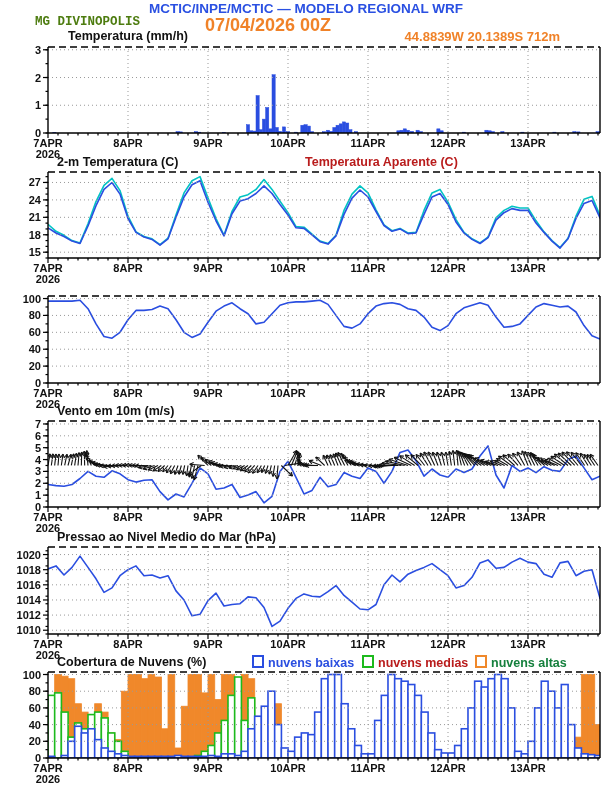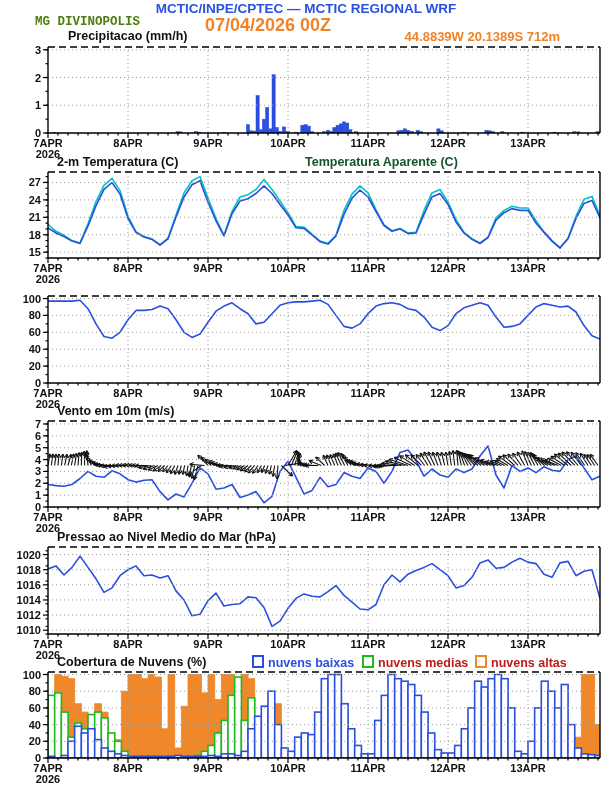--- a/index.html
+++ b/index.html
@@ -5,21 +5,21 @@
   html,body{margin:0;padding:0;background:#fff;}
   #page{position:relative;width:612px;height:792px;background:#fff;overflow:hidden;
         font-family:"Liberation Sans",sans-serif;}
   #plot{position:absolute;left:0;top:0;}
   .ov{position:absolute;font-weight:bold;white-space:nowrap;}
   .hdr-title{left:0;right:0;top:1px;text-align:center;font-size:13.5px;color:#2a50e2;}
   .hdr-station{left:35px;top:15px;font-size:12.5px;color:#4d7c0f;font-family:Liberation Mono, monospace;}
   .hdr-run{left:205px;top:15px;font-size:18px;color:#f08228;}
   .hdr-loc{right:52px;top:29px;font-size:13px;color:#f08228;}
   .ctitle{font-size:12.5px;color:#111;}
-  .legend-cyan{font-size:12.5px;color:#14532d;}
+  .legend-cyan{font-size:12.5px;color:#b91c1c;}
   .lg-label{font-size:12.5px;margin-left:28px;}
   .swatch{display:inline-block;width:8px;height:9px;background:#fff;border:2px solid;
           margin-right:4px;vertical-align:-1px;}
   svg text{font-family:"Liberation Sans",sans-serif;font-weight:bold;fill:#111;}
   .ylab,.xlab{font-size:11px;}
   .grid{stroke:#999;stroke-width:1;stroke-dasharray:1 3;fill:none;}
   .frame{stroke:#000;stroke-width:1.4;fill:none;}
   .tick{stroke:#000;stroke-width:1.2;}
 </style>
 </head>
@@ -1414,39 +1414,39 @@
         <text x="48" y="783" text-anchor="middle" class="xlab">2026</text>
         <text x="128" y="772" text-anchor="middle" class="xlab">8APR</text>
         <text x="208" y="772" text-anchor="middle" class="xlab">9APR</text>
         <text x="288" y="772" text-anchor="middle" class="xlab">10APR</text>
         <text x="368" y="772" text-anchor="middle" class="xlab">11APR</text>
         <text x="448" y="772" text-anchor="middle" class="xlab">12APR</text>
         <text x="528" y="772" text-anchor="middle" class="xlab">13APR</text>
       </g>
     </svg>
 
-  <div class="ov hdr-title">MCTIC/INPE/CPTEC — MCTIC REGIONAL WRF</div>
+  <div class="ov hdr-title">MCTIC/INPE/MCTIC — MODELO REGIONAL WRF</div>
   <div class="ov hdr-station">MG DIVINOPOLIS</div>
   <div class="ov hdr-run">07/04/2026 00Z</div>
   <div class="ov hdr-loc">44.8839W 20.1389S 712m</div>
 
-  <div class="ov ctitle" style="left:68px;top:29px">Precipitacao (mm/h)</div>
+  <div class="ov ctitle" style="left:68px;top:29px">Temperatura (mm/h)</div>
 
   <div class="ov ctitle" style="left:57px;top:155px">2-m Temperatura (C)</div>
   <div class="ov legend-cyan" style="left:305px;top:155px">Temperatura Aparente (C)</div>
 
 
   <div class="ov ctitle" style="left:57px;top:404px">Vento em 10m (m/s)</div>
 
   <div class="ov ctitle" style="left:57px;top:530px"></div>
   <div class="ov ctitle" style="left:57px;top:655px">Cobertura de Nuvens (%)</div>
 
   <div class="ov ctitle" style="left:57px;top:530px">Pressao ao Nivel Medio do Mar (hPa)</div>
   <div class="ov lg-label" style="left:224px;top:655px;color:#2a4ee0">
     <span class="swatch" style="border-color:#2a4ee0"></span><span>nuvens baixas</span>
   </div>
   <div class="ov lg-label" style="left:334px;top:655px;color:#b91c1c">
     <span class="swatch" style="border-color:#1dba1d"></span><span>nuvens medias</span>
   </div>
-  <div class="ov lg-label" style="left:447px;top:655px;color:#b91c1c">
+  <div class="ov lg-label" style="left:447px;top:655px;color:#15803d">
     <span class="swatch" style="border-color:#f0882a"></span><span>nuvens altas</span>
   </div>
 </div>
 
 </body></html>

